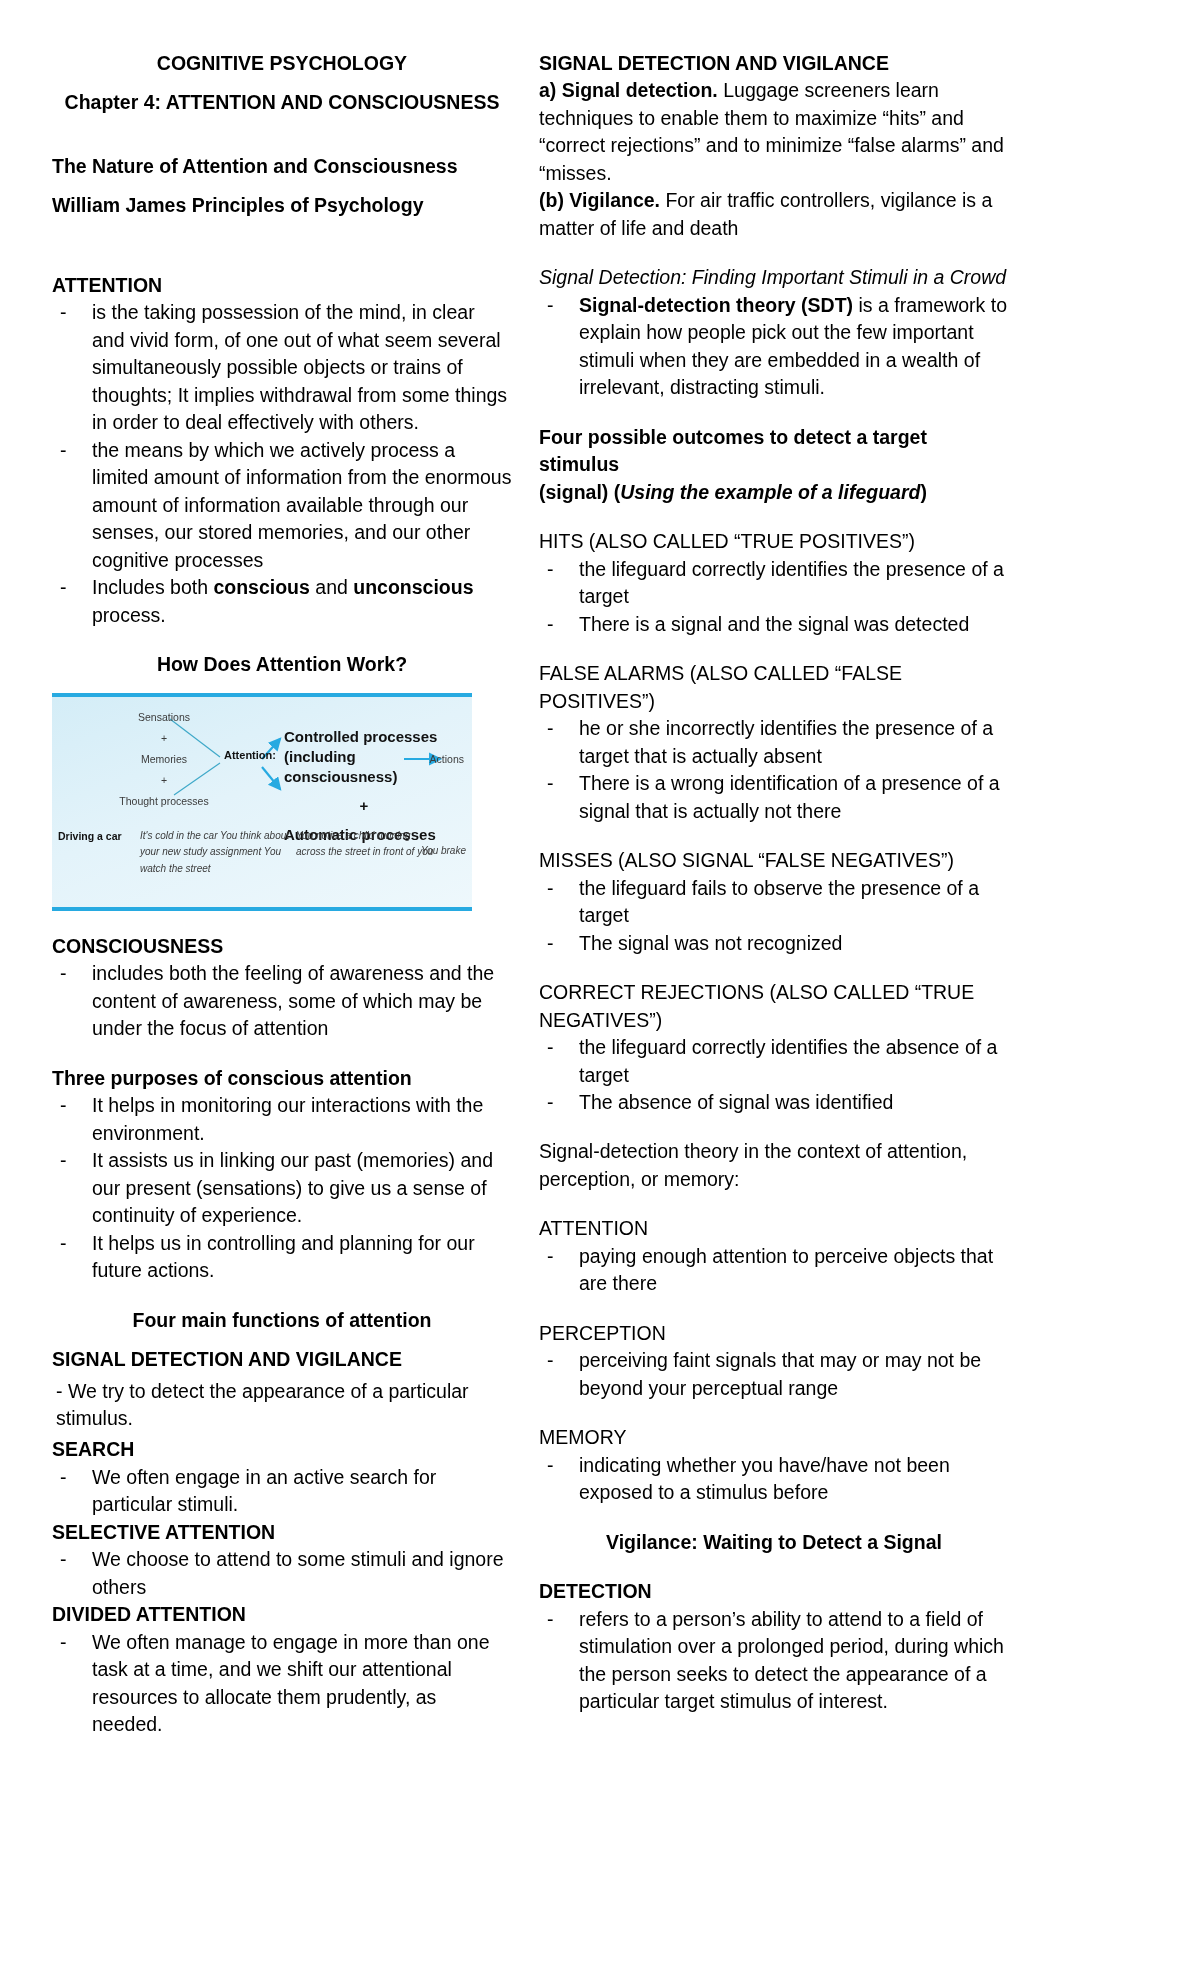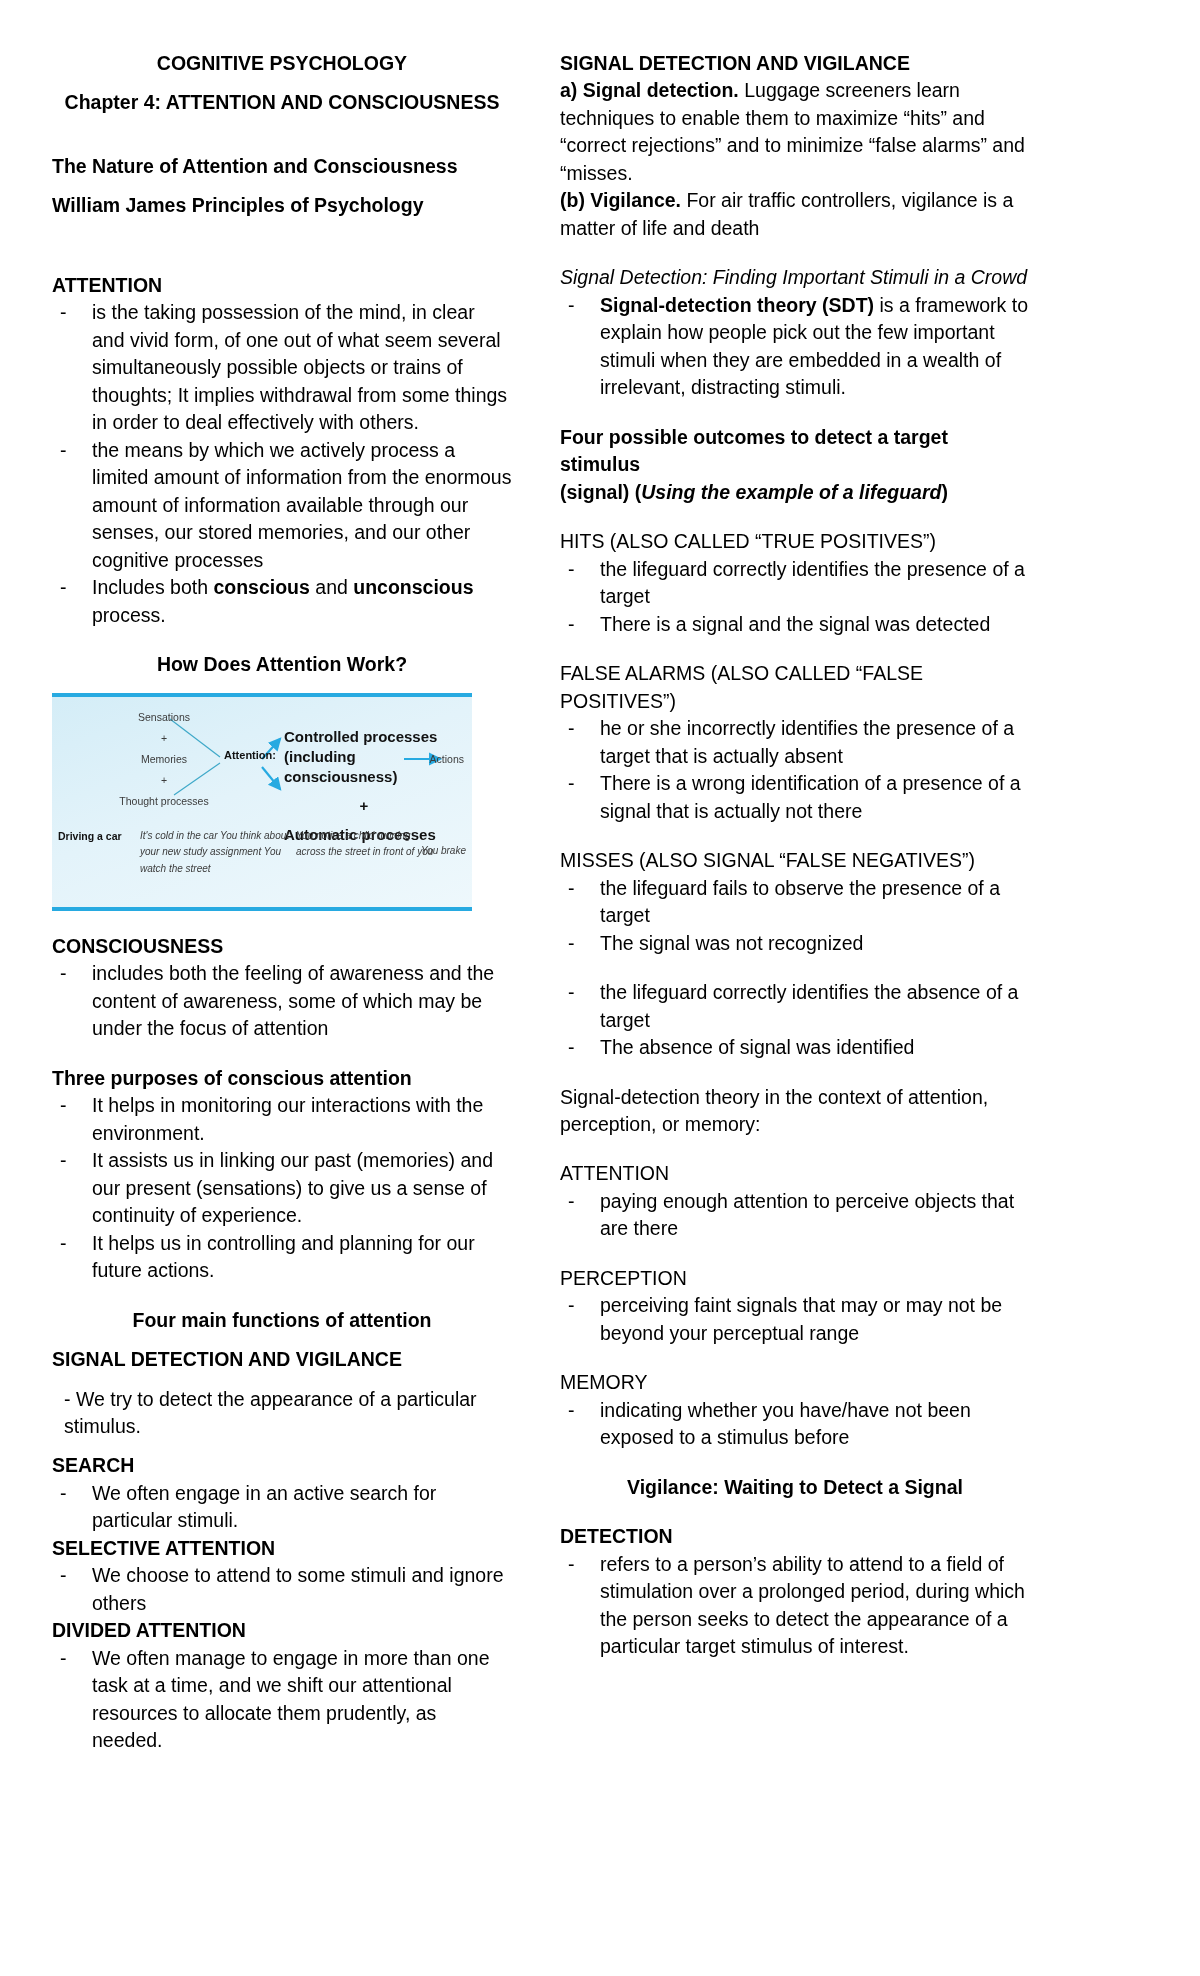--- a/index.html
+++ b/index.html
@@ -16,21 +16,21 @@
   }
   .page {
     position: relative;
     width: 1200px;
     height: 1976px;
     padding: 50px 55px 0 52px;
     background: #ffffff;
   }
   .columns {
     display: flex;
-    gap: 48px;
+    gap: 27px;
     align-items: flex-start;
   }
   .col {
     width: 460px;
     flex: 0 0 460px;
   }
   .col-right { width: 470px; flex: 0 0 470px; }
 
   
   .t {
@@ -58,21 +58,21 @@
   .li::before {
     content: "-";
     position: absolute;
     left: 8px;
     top: 0;
   }
 
   .hang {
     font-size: 19.5px;
     line-height: 1.41;
-    margin: 12px;
+    margin: 4px;
   }
 
   
   .figure {
     position: relative;
     width: 420px;
     height: 218px;
     margin-top: 14px;
     background: linear-gradient(160deg, #d4edf7 0%, #e3f3fa 45%, #eef8fc 100%);
     border-top: 4px solid #27aae1;
@@ -288,20 +288,21 @@
       <p class="t">FALSE ALARMS (ALSO CALLED “FALSE POSITIVES”)</p>
       <p class="li">he or she incorrectly identifies the presence of a target that is actually absent</p>
       <p class="li">There is a wrong identification of a presence of a signal that is actually not there</p>
 
       <div class="gap-m"></div>
       <p class="t">MISSES (ALSO SIGNAL “FALSE NEGATIVES”)</p>
       <p class="li">the lifeguard fails to observe the presence of a target</p>
       <p class="li">The signal was not recognized</p>
 
       <div class="gap-m"></div>
+      <p class="t">CORRECT REJECTIONS (ALSO CALLED “TRUE NEGATIVES”)</p>
       <p class="li">the lifeguard correctly identifies the absence of a target</p>
       <p class="li">The absence of signal was identified</p>
 
       <div class="gap-m"></div>
       <p class="t">Signal-detection theory in the context of attention, perception, or memory:</p>
 
       <div class="gap-m"></div>
       <p class="t">ATTENTION</p>
       <p class="li">paying enough attention to perceive objects that are there</p>
 

